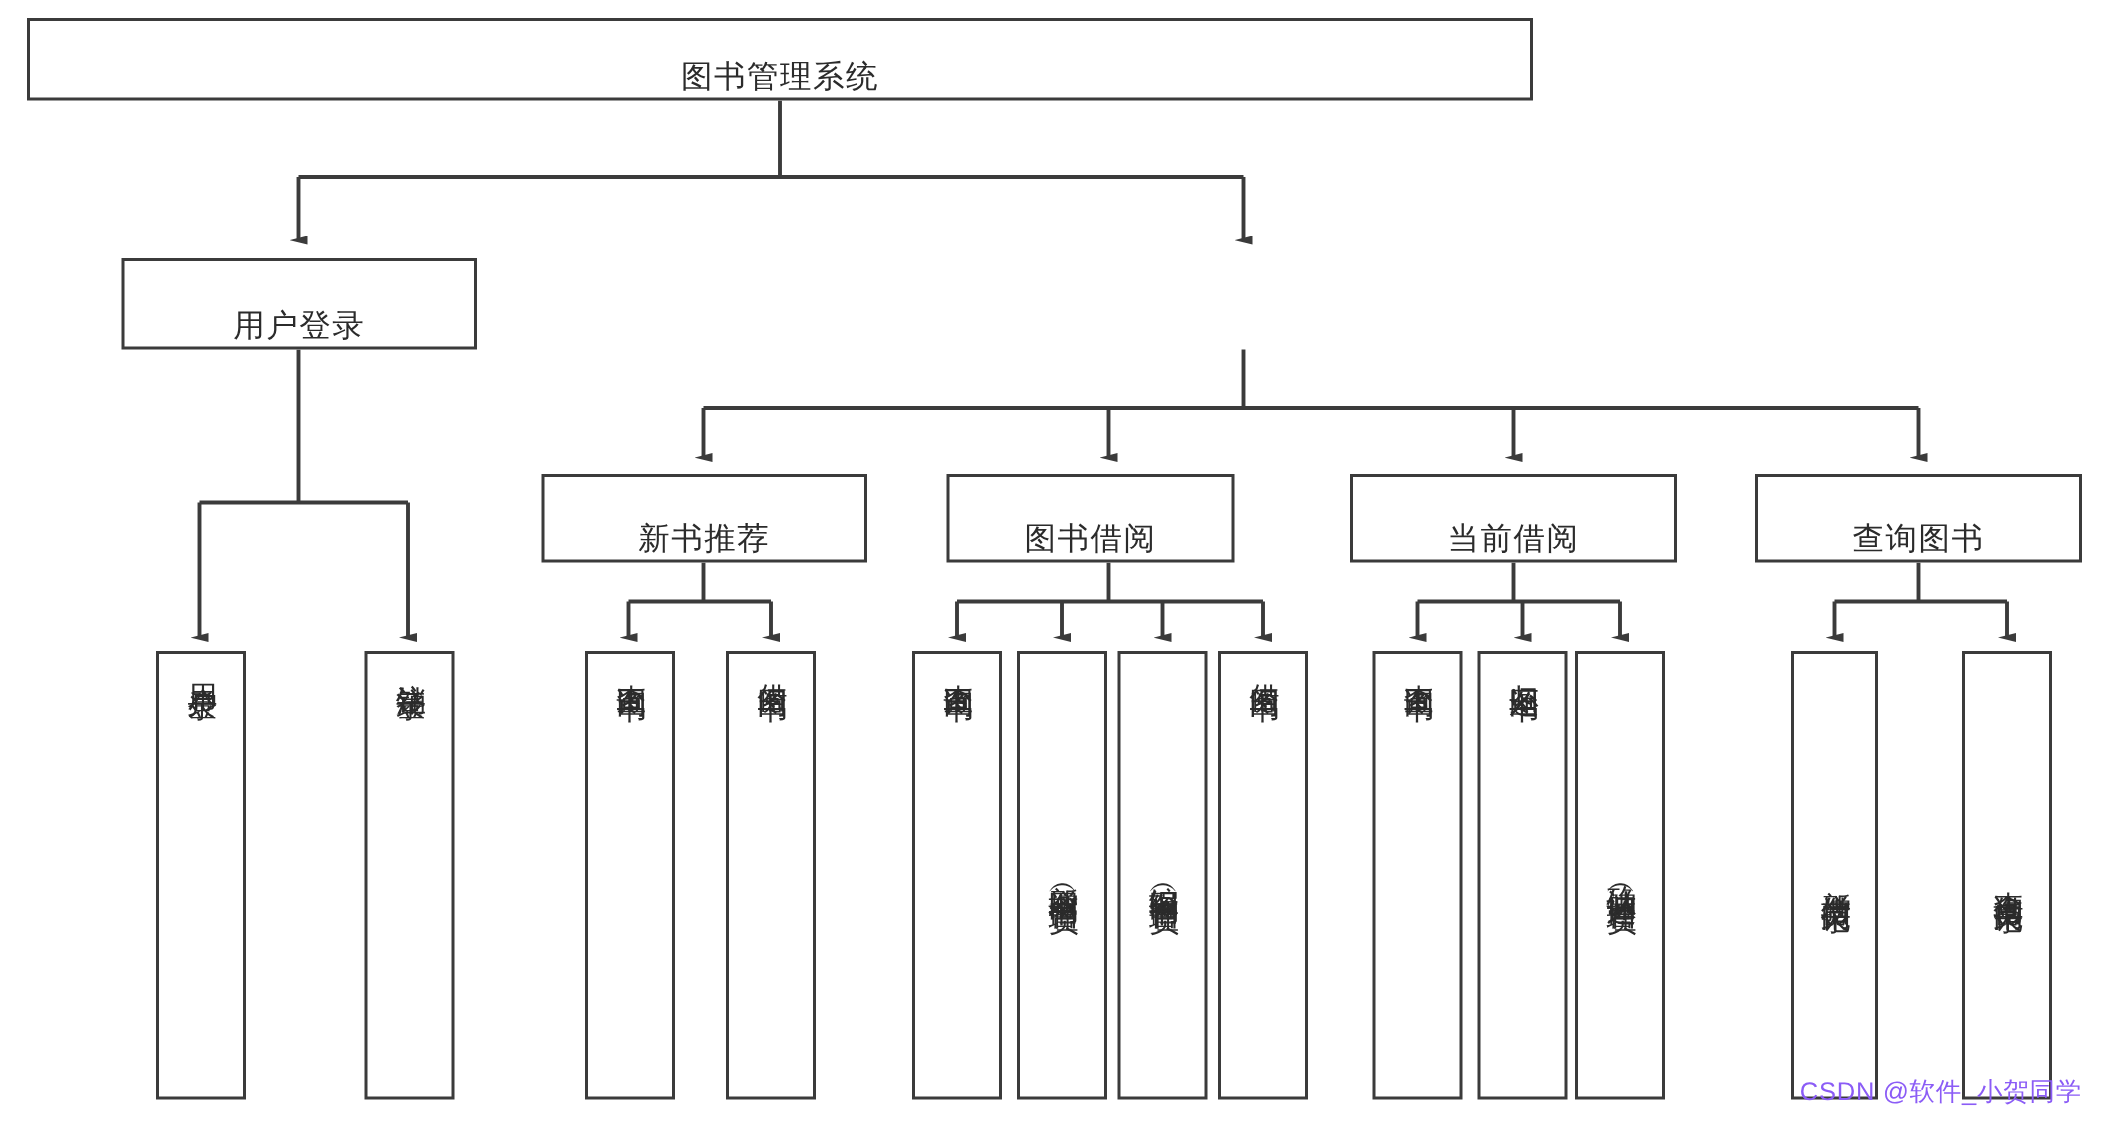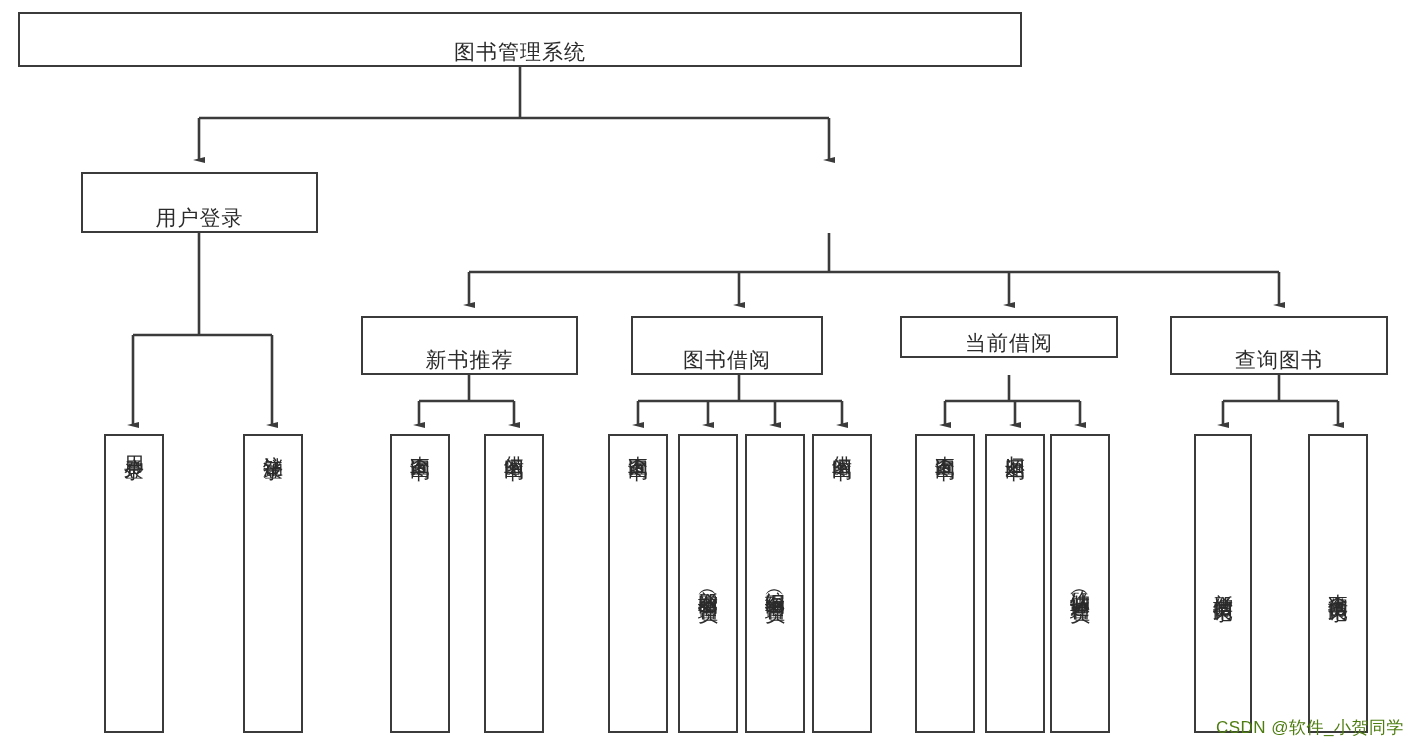--- a/index.html
+++ b/index.html
@@ -54,24 +54,24 @@
     font-size: 20px;
     letter-spacing: 2px;
     line-height: 1.05;
   }
   .v-node.tall-text {
     align-items: center;
     padding-top: 0;
   }
   #watermark {
     position: absolute;
-    right: 1px;
+    right: 17px;
     bottom: 8px;
     font-size: 17px;
-    color: #4d7c0f;
+    color: #8b5cf6;
     letter-spacing: 0.5px;
     white-space: nowrap;
     pointer-events: none;
     margin-top: 20px;
   }
 </style>
 </head>
 <body>
 
 <div id="stage">
@@ -136,21 +136,21 @@
 
 
   <div class="node-box h-node" style="left:361px; top:316px; width:217px; height:59px;">
     <span class="node-label">新书推荐</span>
   </div>
 
   <div class="node-box h-node" style="left:631px; top:316px; width:192px; height:59px;">
     <span class="node-label">图书借阅</span>
   </div>
 
-  <div class="node-box h-node" style="left:900px; top:316px; width:218px; height:42px;">
+  <div class="node-box h-node" style="left:900px; top:316px; width:218px; height:59px;">
     <span class="node-label">当前借阅</span>
   </div>
 
   <div class="node-box h-node" style="left:1170px; top:316px; width:218px; height:59px;">
     <span class="node-label">查询图书</span>
   </div>
 
   <div class="node-box v-node" style="left:104px; top:434px; width:60px; height:299px;">
     <span class="node-label">用户登录</span>
   </div>

